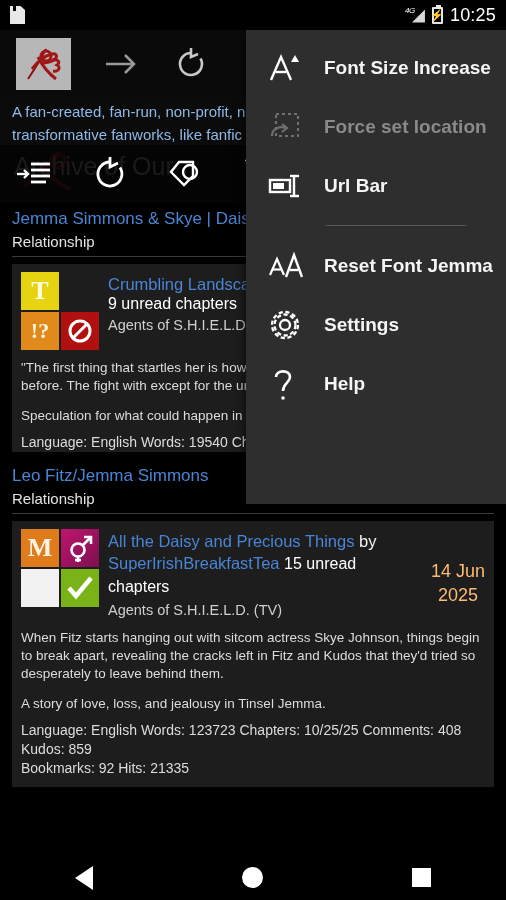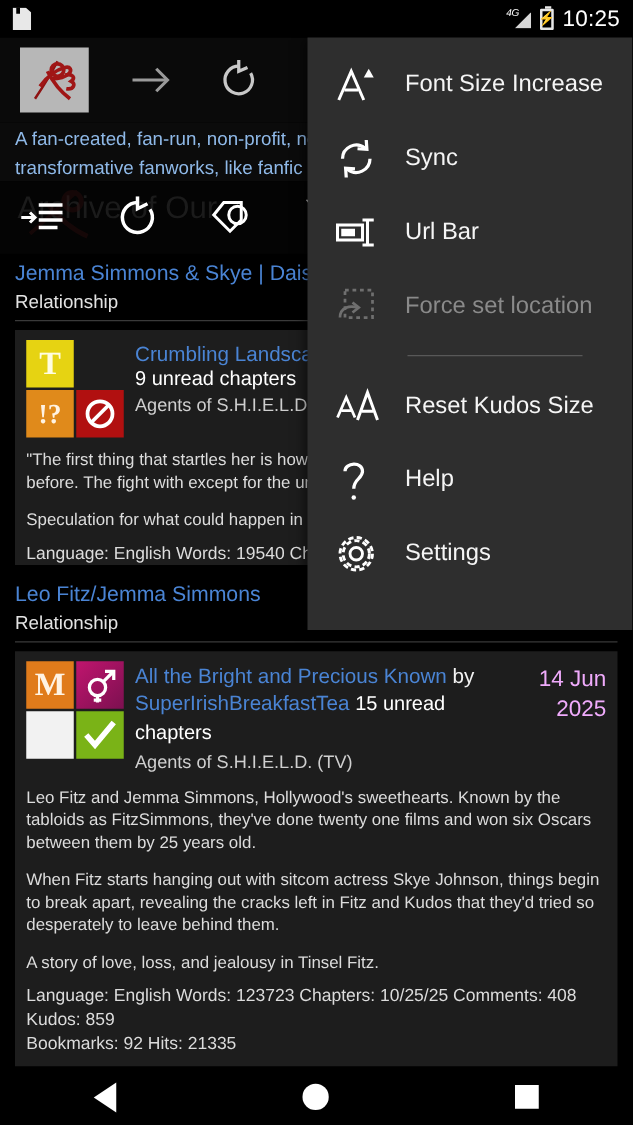--- a/index.html
+++ b/index.html
@@ -87,34 +87,35 @@
   .ic-no { background:#b11010; color:#fff; }
   .ic-blank { background:#f2f2f2; }
   .ic-check { background:#7ab317; color:#fff; }
 
   .meta { flex:1 1 auto; min-width:0; padding-top:1px; }
   .title-line { font-size:16.5px; line-height:22px; }
   .t-link { color:#4a84d4; }
   .t-plain { color:#f2f2f2; }
   .unread { color:#fff; font-size:16px; }
   .fandom { color:#cfcfcf; font-size:14.5px; line-height:20px; margin-top:2px; }
-  .date { color:#f0abfc; font-size:18px; line-height:24px; text-align:right; white-space:nowrap; flex:0 0 auto; padding-top:2px; }
+  .date { color:#fdba74; font-size:18px; line-height:24px; text-align:center; white-space:nowrap; flex:0 0 auto; padding-top:2px;margin-top:28px; }
 
   .summary { color:#dcdcdc; font-size:13.5px; line-height:18px; margin-top:9px; }
   .summary p { margin-bottom:12px; }
   .summary p:last-child { margin-bottom:0; }
   .stats { color:#dcdcdc; font-size:14px; line-height:19px; margin-top:8px; }
 
   .clip-top { max-height:188px; overflow:hidden; }
 
   
   .menu {
     position:absolute; left:246px; top:30px; width:260px; height:474px;
     background:#2e2e2e; z-index:50; padding-top:8px;
     box-shadow:-2px 2px 9px rgba(0,0,0,.55);
+    font-weight:bold;
   }
   .mi { height:59px; display:flex; align-items:center; padding:0 0 0 22px; gap:0; }
   .mi .mico { width:56px; display:flex; align-items:center; justify-content:flex-start; }
   .mi .mlbl { font-size:19px; color:#f5f5f5; }
   .mi.disabled .mlbl { color:#8a8a8a; }
   .mdiv { height:1px; background:#585858; margin:10px 40px 10px 80px; }
 
   
   .navbar { position:absolute; left:0; bottom:0; width:506px; height:45px; background:#000;
             display:flex; align-items:center; justify-content:space-around; }
@@ -283,36 +284,35 @@
           </div>
           <div class="ic ic-blank"></div>
           <div class="ic ic-check">
             <svg width="28" height="26" viewBox="0 0 28 26">
               <polyline points="3,13 10,21 25,3" stroke="#fff" stroke-width="4.5" fill="none"></polyline>
             </svg>
           </div>
         </div>
         <div class="meta">
           <div class="title-line">
-            <span class="t-link">All the Bright and Precious Known</span>
+            <span class="t-link">All the Daisy and Precious Things</span>
             <span class="t-plain">by</span>
             <span class="t-link">SuperIrishBreakfastTea</span>
             <span class="unread">15 unread chapters</span>
           </div>
           <div class="fandom">Agents of S.H.I.E.L.D. (TV)</div>
         </div>
         <div class="date">
           <div>14 Jun</div>
           <div>2025</div>
         </div>
       </div>
       <div class="summary">
-        <p>Leo Fitz and Jemma Simmons, Hollywood's sweethearts. Known by the tabloids as FitzSimmons, they've done twenty one films and won six Oscars between them by 25 years old.</p>
         <p>When Fitz starts hanging out with sitcom actress Skye Johnson, things begin to break apart, revealing the cracks left in Fitz and Kudos that they'd tried so desperately to leave behind them.</p>
-        <p>A story of love, loss, and jealousy in Tinsel Fitz.</p>
+        <p>A story of love, loss, and jealousy in Tinsel Jemma.</p>
       </div>
       <div class="stats">
         <div>Language: English   Words: 123723   Chapters: 10/25/25   Comments: 408   Kudos: 859</div>
         <div>Bookmarks: 92   Hits: 21335</div>
       </div>
     </div>
 
   </div>
 
   <div class="menu">
@@ -321,92 +321,81 @@
       <div class="mico">
         <svg width="34" height="32" viewBox="0 0 34 32">
           <path d="M3 28 L13 5 L23 28" stroke="#fff" stroke-width="2.4" fill="none"></path>
           <line x1="7.5" y1="20" x2="18.5" y2="20" stroke="#fff" stroke-width="2.4"></line>
           <polygon points="27,3 31,10 23,10" fill="#fff"></polygon>
         </svg>
       </div>
       <div class="mlbl">Font Size Increase</div>
     </div>
 
-    <div class="mi">
+
+    <div class="mi disabled">
       <div class="mico">
         <svg width="34" height="34" viewBox="0 0 34 34">
-          <path d="M6 17 A11 11 0 0 1 24 8.6" stroke="#fff" stroke-width="2.6" fill="none"></path>
-          <polyline points="25,2 25.5,9.5 18,9" stroke="#fff" stroke-width="2.6" fill="none"></polyline>
-          <path d="M28 17 A11 11 0 0 1 10 25.4" stroke="#fff" stroke-width="2.6" fill="none"></path>
-          <polyline points="9,32 8.5,24.5 16,25" stroke="#fff" stroke-width="2.6" fill="none"></polyline>
-        </svg>
-      </div>
-      <div class="mlbl">Sync</div>
+          <rect x="8" y="4" width="22" height="22" stroke="#6f6f6f" stroke-width="2.2" fill="none" stroke-dasharray="3,3"></rect>
+          <path d="M4 26 C4 18 12 16 18 18" stroke="#6f6f6f" stroke-width="2.2" fill="none"></path>
+          <polyline points="14,14 19,18 14,22" stroke="#6f6f6f" stroke-width="2.2" fill="none"></polyline>
+        </svg>
+      </div>
+      <div class="mlbl">Force set location</div>
     </div>
 
     <div class="mi">
       <div class="mico">
         <svg width="36" height="26" viewBox="0 0 36 26">
           <rect x="2" y="7" width="20" height="12" stroke="#fff" stroke-width="2.4" fill="none"></rect>
           <rect x="5" y="10" width="11" height="6" fill="#fff"></rect>
           <line x1="26" y1="3" x2="26" y2="23" stroke="#fff" stroke-width="2.4"></line>
           <line x1="22" y1="3" x2="31" y2="3" stroke="#fff" stroke-width="2.4"></line>
           <line x1="22" y1="23" x2="31" y2="23" stroke="#fff" stroke-width="2.4"></line>
         </svg>
       </div>
       <div class="mlbl">Url Bar</div>
     </div>
 
-    <div class="mi disabled">
-      <div class="mico">
-        <svg width="34" height="34" viewBox="0 0 34 34">
-          <rect x="8" y="4" width="22" height="22" stroke="#6f6f6f" stroke-width="2.2" fill="none" stroke-dasharray="3,3"></rect>
-          <path d="M4 26 C4 18 12 16 18 18" stroke="#6f6f6f" stroke-width="2.2" fill="none"></path>
-          <polyline points="14,14 19,18 14,22" stroke="#6f6f6f" stroke-width="2.2" fill="none"></polyline>
-        </svg>
-      </div>
-      <div class="mlbl">Force set location</div>
-    </div>
-
     <div class="mdiv"></div>
 
     <div class="mi">
       <div class="mico">
         <svg width="38" height="30" viewBox="0 0 38 30">
           <path d="M2 24 L9 8 L16 24" stroke="#fff" stroke-width="2.2" fill="none"></path>
           <line x1="5" y1="18.5" x2="13" y2="18.5" stroke="#fff" stroke-width="2.2"></line>
           <path d="M18 26 L26 4 L34 26" stroke="#fff" stroke-width="2.4" fill="none"></path>
           <line x1="21.5" y1="19" x2="30.5" y2="19" stroke="#fff" stroke-width="2.4"></line>
         </svg>
       </div>
-      <div class="mlbl">Reset Kudos Size</div>
-    </div>
-
-    <div class="mi">
-      <div class="mico">
-        <svg width="32" height="34" viewBox="0 0 32 34">
-          <path d="M8 10 C8 3 22 2 22 10 C22 16 15 16 15 24" stroke="#fff" stroke-width="2.6" fill="none"></path>
-          <circle cx="15" cy="31" r="1.8" fill="#fff"></circle>
-        </svg>
-      </div>
-      <div class="mlbl">Help</div>
+      <div class="mlbl">Reset Font Jemma</div>
     </div>
 
     <div class="mi">
       <div class="mico">
         <svg width="34" height="34" viewBox="0 0 34 34">
           <g stroke="#fff" stroke-width="2.3" fill="none">
             <circle cx="17" cy="17" r="5"></circle>
             <circle cx="17" cy="17" r="10.5" stroke-dasharray="4.2,2.6"></circle>
             <circle cx="17" cy="17" r="13" stroke-dasharray="4.2,2.6"></circle>
           </g>
         </svg>
       </div>
       <div class="mlbl">Settings</div>
     </div>
+
+    <div class="mi">
+      <div class="mico">
+        <svg width="32" height="34" viewBox="0 0 32 34">
+          <path d="M8 10 C8 3 22 2 22 10 C22 16 15 16 15 24" stroke="#fff" stroke-width="2.6" fill="none"></path>
+          <circle cx="15" cy="31" r="1.8" fill="#fff"></circle>
+        </svg>
+      </div>
+      <div class="mlbl">Help</div>
+    </div>
   </div>
 
   <div class="navbar">
     <div class="nav-back"></div>
     <div class="nav-home"></div>
     <div class="nav-rec"></div>
   </div>
 
 </div>
 

